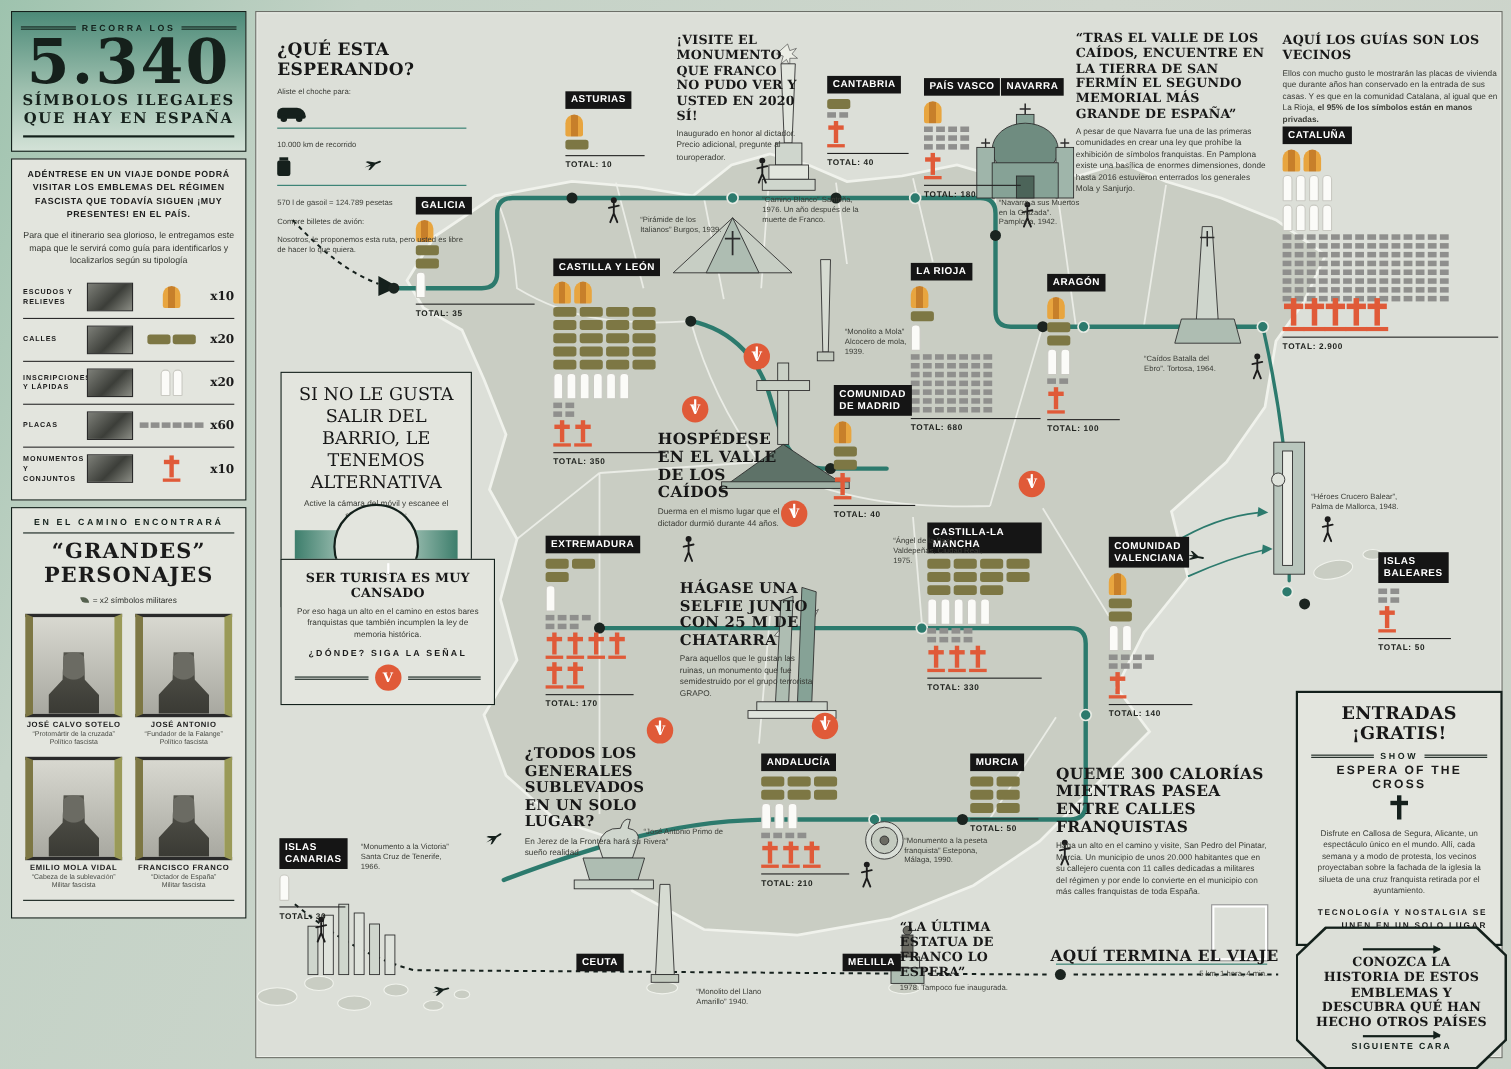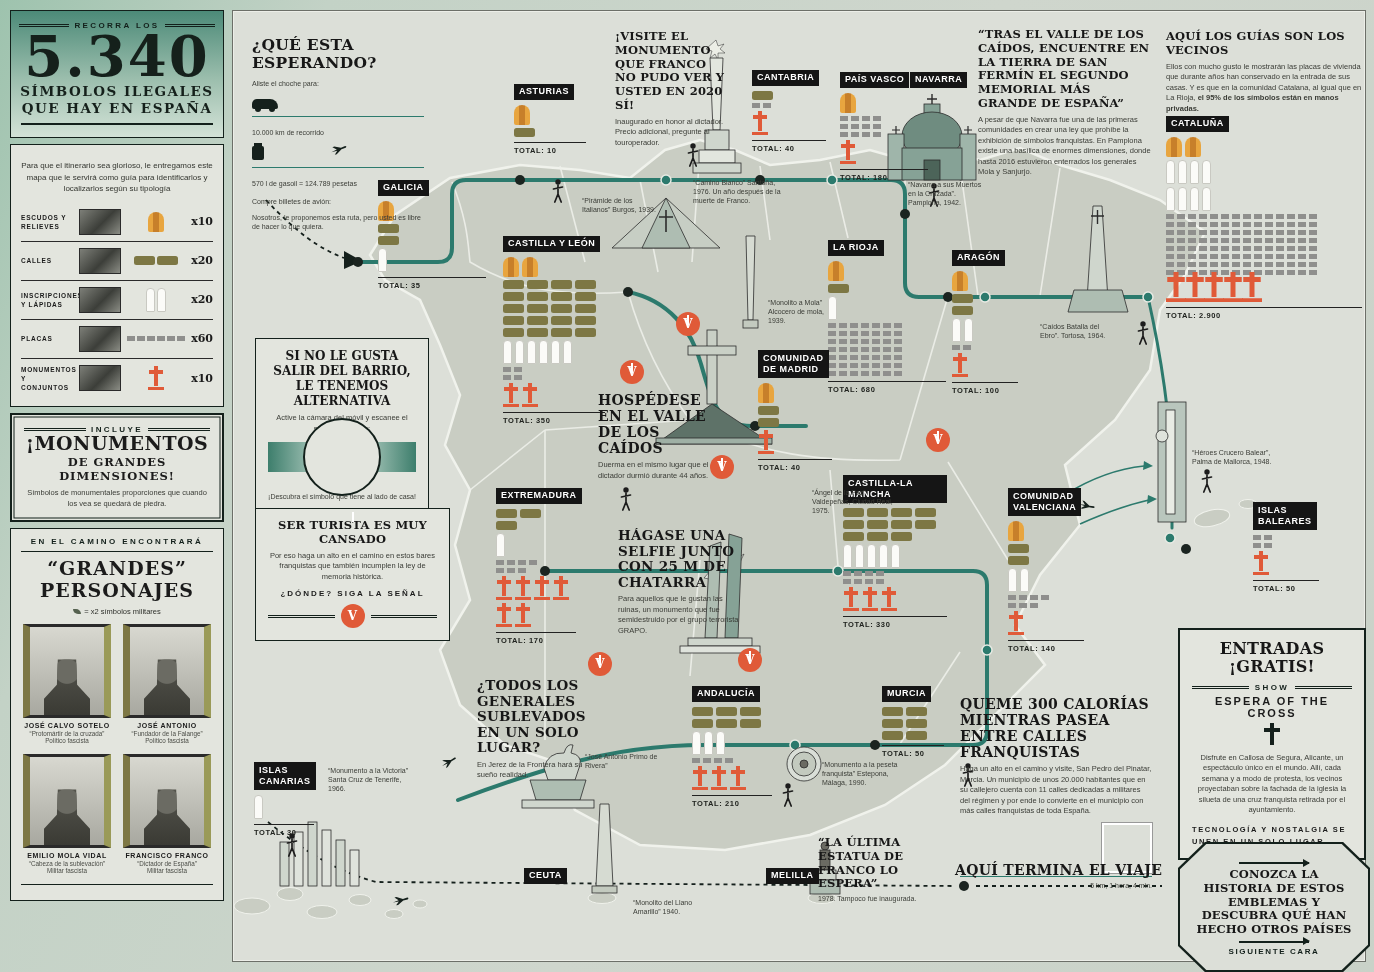--- a/index.html
+++ b/index.html
@@ -61,41 +61,41 @@
   .crossx{position:relative;width:16px;height:24px;}
   .crossx:before{content:"";position:absolute;left:6px;top:0;width:4px;height:20px;background:#e05a38;}
   .crossx:after{content:"";position:absolute;left:1px;top:4px;width:14px;height:4px;background:#e05a38;}
   .crossx i{position:absolute;left:0;bottom:0;width:16px;height:3px;background:#e05a38;}
   .big .crossx{transform:scale(1.25);transform-origin:bottom left;}
   .rtotal{font-size:7.5px;font-weight:bold;letter-spacing:.6px;color:#20231f;border-top:1.5px solid #222;padding-top:3px;margin-top:5px;}
   
   .block{position:absolute;z-index:4;}
   .h1{font-family:"DejaVu Serif",serif;font-weight:bold;font-size:15.5px;line-height:1.15;letter-spacing:.3px;color:#171717;}
   .h2{font-family:"DejaVu Serif",serif;font-weight:bold;font-size:11.5px;line-height:1.2;letter-spacing:.2px;color:#171717;}
-  .h3{font-family:"DejaVu Serif",serif;font-weight:bold;font-size:12px;line-height:1.25;color:#171717;}
+  .h3{font-family:"DejaVu Serif",serif;font-weight:normal;font-size:16px;line-height:1.25;color:#171717;}
   .body{font-size:7.5px;line-height:1.4;color:#3a3c36;margin-top:4px;}
   .cap{font-size:7px;line-height:1.3;color:#3a3c36;}
   .boxed{border:1.5px solid #13201b;background:#e3e5de;padding:10px 12px;box-sizing:border-box;}
   .cta{font-size:8px;font-weight:bold;letter-spacing:2px;text-align:center;margin-top:7px;}
   .qr{width:46px;height:46px;border:2px solid #fff;outline:1px solid #999;
     background:repeating-linear-gradient(0deg,#14140f 0 3px,transparent 3px 6px),repeating-linear-gradient(90deg,#14140f 0 3px,#ececе4 3px 6px),#ececdf;}
   .qr2{width:44px;height:44px;background:repeating-linear-gradient(0deg,#14140f 0 3px,transparent 3px 6px),repeating-linear-gradient(90deg,#14140f 0 3px,#ececе4 3px 6px),#ececdf;}
   .qr-band{height:30px;background:linear-gradient(90deg,#3d7e6c,#cfe0d6 45%,#cfe0d6 55%,#3d7e6c);display:flex;align-items:center;justify-content:center;position:relative;margin:8px 0;}
   .qr-circle{width:74px;height:74px;border-radius:50%;background:#e3e5de;border:2px solid #13201b;display:flex;align-items:center;justify-content:center;}
   .victor{position:absolute;z-index:4;width:24px;height:24px;border-radius:50%;background:#e05a38;color:#fff;
     display:flex;align-items:center;justify-content:center;font-family:"DejaVu Serif",serif;font-weight:bold;font-size:12px;}
   .victor:after{content:"";position:absolute;width:2px;height:10px;background:#fff;top:3px;}
   .dline{border-top:1px solid #2c7a6d;margin:3px 0 4px;}
   .show-rule{display:flex;align-items:center;gap:6px;margin:6px 0 2px;}
   .show-rule:before,.show-rule:after{content:"";flex:1;border-top:3px double #13201b;}
   .showname{font-size:11px;font-weight:bold;letter-spacing:2px;text-align:center;margin-top:3px;}
   .blackcross{width:20px;height:26px;position:relative;margin:4px auto;}
   .blackcross:before{content:"";position:absolute;left:8px;top:0;width:4px;height:22px;background:#15201c;}
   .blackcross:after{content:"";position:absolute;left:2px;top:5px;width:16px;height:4px;background:#15201c;}
-  .foot-cond{font-size:7.5px;font-weight:bold;letter-spacing:1.6px;text-align:left;margin-top:8px;line-height:1.6;}
+  .foot-cond{font-size:7.5px;font-weight:bold;letter-spacing:1.6px;text-align:right;margin-top:8px;line-height:1.6;}
   .octo-outer{clip-path:polygon(14% 0,86% 0,100% 20%,100% 80%,86% 100%,14% 100%,0 80%,0 20%);background:#13201b;padding:2px;}
   .octo-inner{clip-path:polygon(14% 0,86% 0,100% 20%,100% 80%,86% 100%,14% 100%,0 80%,0 20%);background:#dcdfd8;padding:14px 16px;text-align:center;}
   .arrowline{position:relative;height:2px;background:#13201b;width:70px;margin:4px auto;}
   .arrowline:after{content:"";position:absolute;right:-1px;top:-3.5px;border-left:7px solid #13201b;border-top:4.5px solid transparent;border-bottom:4.5px solid transparent;}
   .esp-item{margin-top:7px;}
   .ic-car{display:inline-block;width:26px;height:10px;background:#15201c;border-radius:5px 8px 2px 2px;position:relative;}
   .ic-car:before,.ic-car:after{content:"";position:absolute;bottom:-3px;width:6px;height:6px;border-radius:50%;background:#15201c;}
   .ic-car:before{left:3px}.ic-car:after{right:3px}
   .ic-fuel{display:inline-block;width:12px;height:14px;background:#15201c;border-radius:2px;position:relative;}
   .ic-fuel:before{content:"";position:absolute;top:-3px;left:2px;width:8px;height:3px;background:#15201c;}
@@ -302,20 +302,21 @@
       <div class="kicker rule-k">RECORRA LOS</div>
       <div class="big-num">5.340</div>
       <div class="sb-sub">
         <div>SÍMBOLOS ILEGALES</div>
         <div>QUE HAY EN ESPAÑA</div>
       </div>
       <div class="leafrule"></div>
     </div>
 
     <div class="sbox">
+      <div class="intro-b">Adéntrese en un viaje donde podrá visitar los emblemas del régimen fascista que todavía siguen ¡muy presentes! en el país.</div>
       <div class="intro-p">Para que el itinerario sea glorioso, le entregamos este mapa que le servirá como guía para identificarlos y localizarlos según su tipología</div>
       <div id="legend" style="margin-top:8px">
           <div class="legend-row">
             <div class="legend-name">ESCUDOS Y RELIEVES</div>
             <div class="legend-photo"></div>
             <div class="legend-ic">
               <span class="shield"></span>
             </div>
             <div class="legend-mult">x10</div>
           </div>
@@ -356,26 +357,20 @@
             <div class="legend-ic">
               <span class="crossx">
                 <i></i>
               </span>
             </div>
             <div class="legend-mult">x10</div>
           </div>
         </div>
     </div>
 
-    <div class="sbox" style="border-width:2px;box-shadow:0 0 0 1.5px #e3e5de inset,0 0 0 2.5px #13201b inset;padding:10px 12px;">
-      <div class="kicker rule-k">INCLUYE</div>
-      <div class="mon-title">¡MONUMENTOS</div>
-      <div class="mon-title2">DE GRANDES DIMENSIONES!</div>
-      <div class="small-p">Símbolos de monumentales proporciones que cuando los vea se quedará de piedra.</div>
-    </div>
 
     <div class="sbox">
       <div class="kicker" style="border-bottom:1.5px solid #13201b;padding-bottom:5px;">EN EL CAMINO ENCONTRARÁ</div>
       <div class="gp-title">“GRANDES” PERSONAJES</div>
       <div class="leaf-note"><span class="leaf"></span><span>= x2 símbolos militares</span></div>
       <div id="people">
           <div class="person-card">
             <div class="frame">
               <div class="bust"></div>
             </div>

